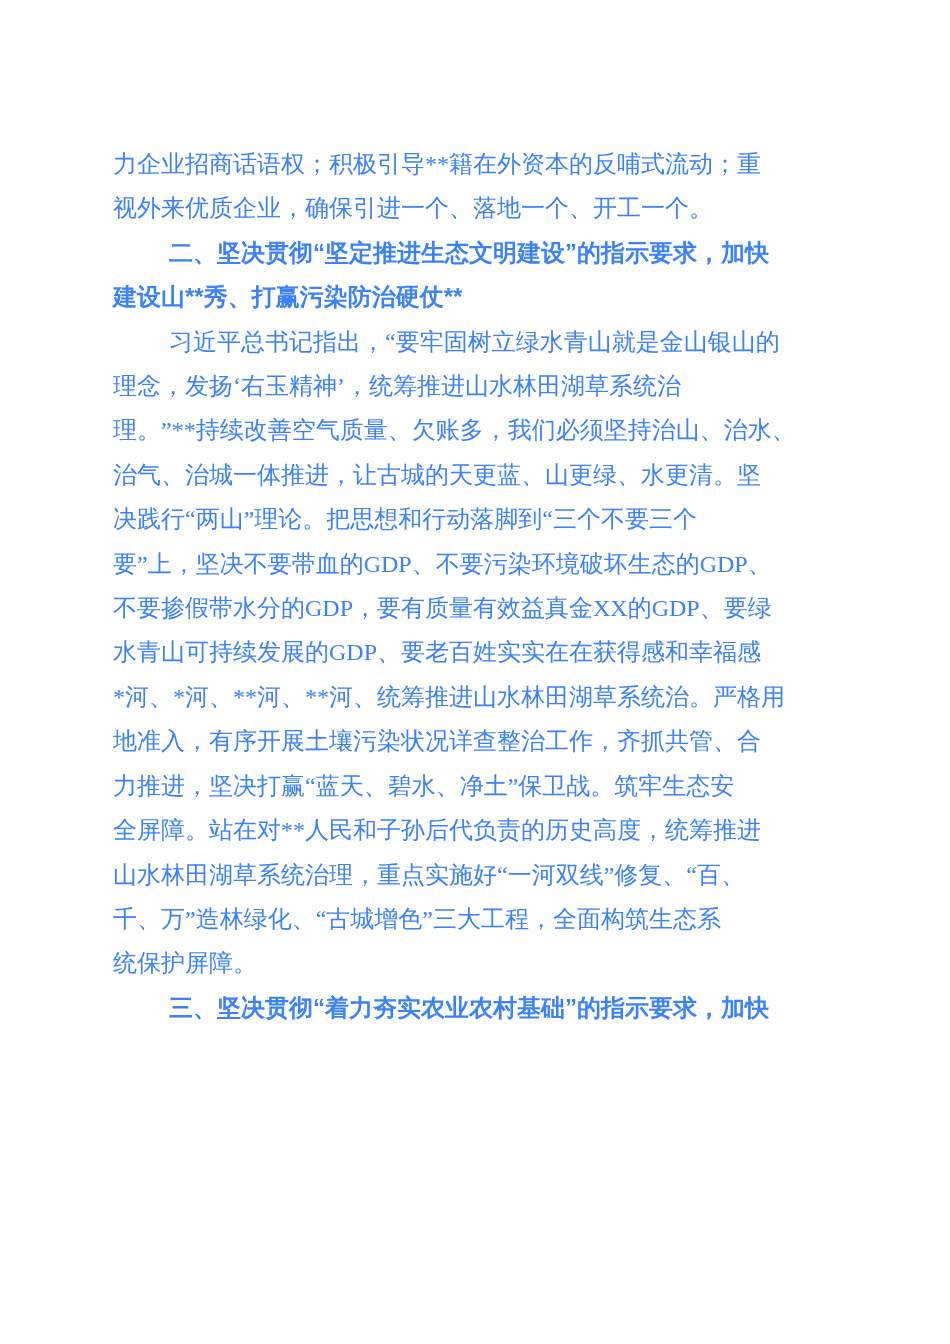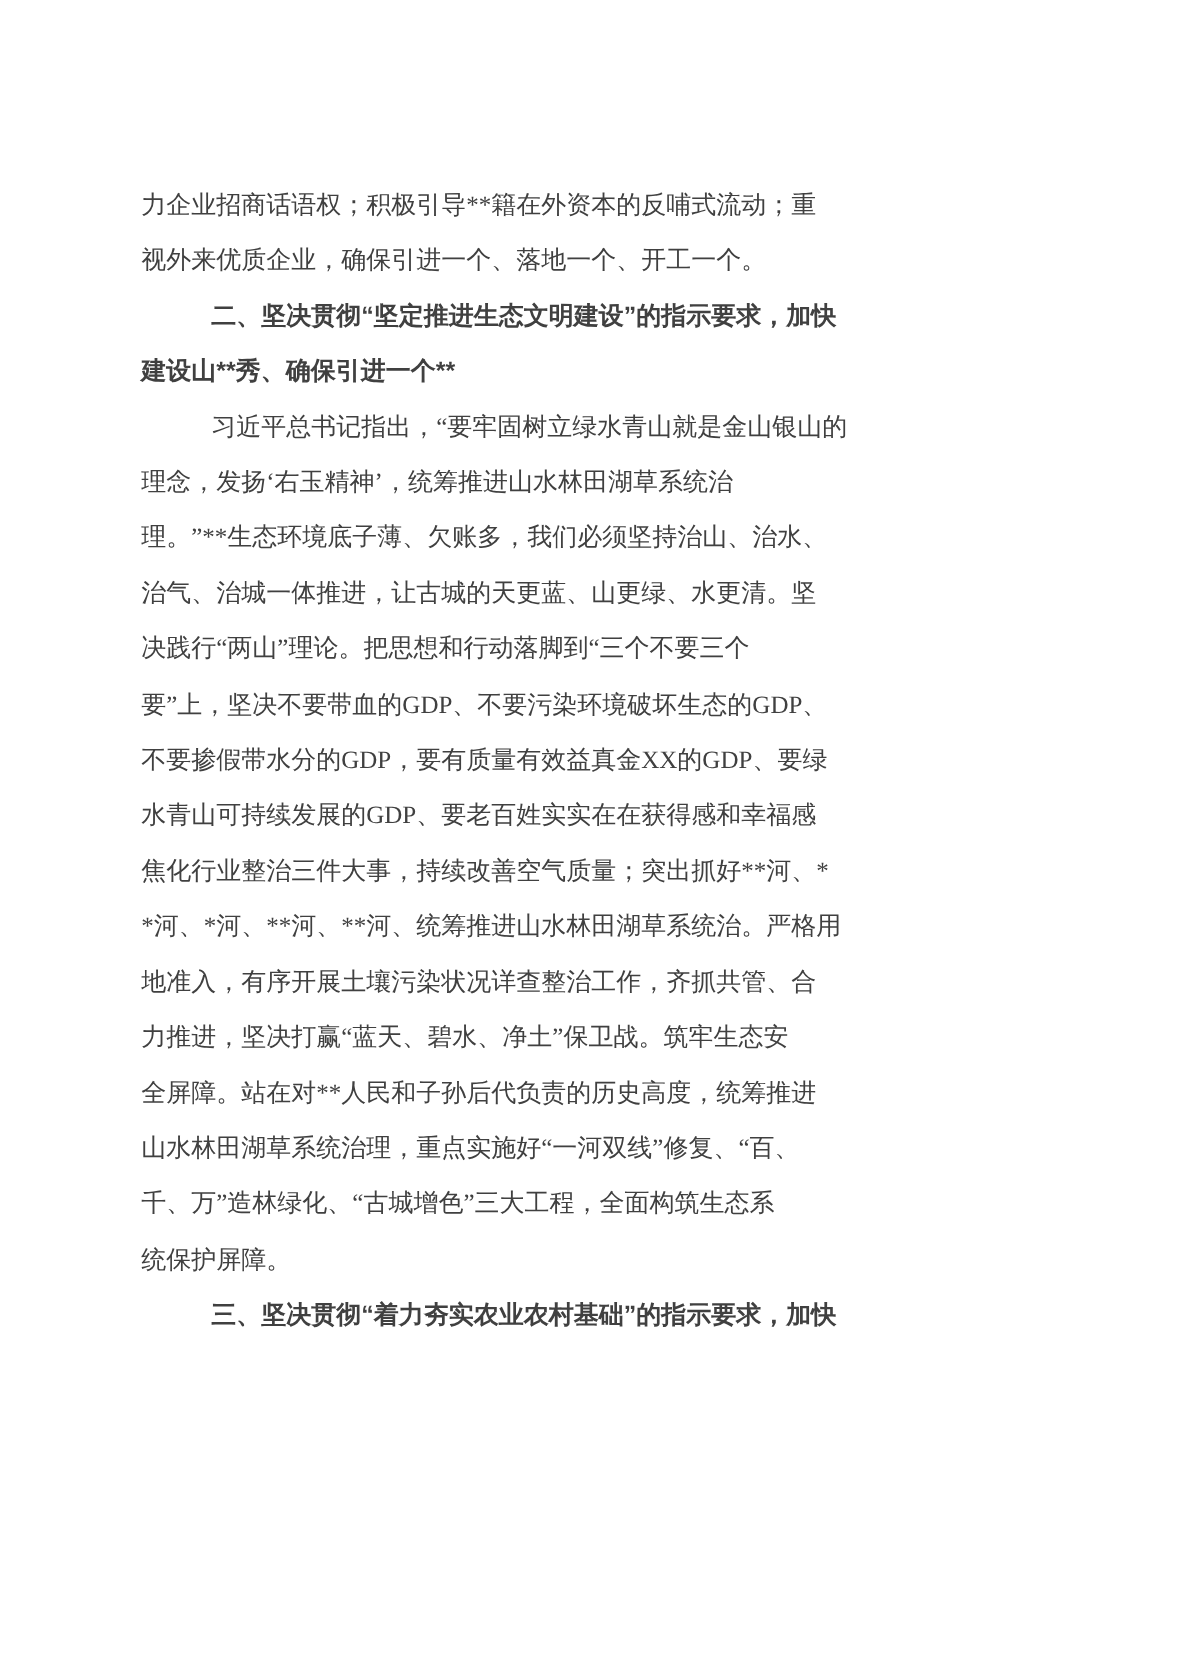--- a/index.html
+++ b/index.html
@@ -12,23 +12,23 @@
     width: 950px;
     height: 1344px;
     background: #ffffff;
     overflow: hidden;
   }
   .doc {
     position: absolute;
     left: 113px;
     top: 142px;
     width: 740px;
-    color: #404040;
+    color: #3b82f6;
     font-family: "Liberation Serif", "DejaVu Serif", serif;
-    font-size: 20px;
+    font-size: 24px;
     line-height: 44.4px;
     letter-spacing: 0px;
   }
   .line {
     white-space: nowrap;
   }
   .indent {
     text-indent: 56px;
   }
   .heading {
@@ -39,31 +39,30 @@
 </head>
 <body>
 
 <div class="page">
   <div class="doc">
 
     <div class="line">力企业招商话语权；积极引导**籍在外资本的反哺式流动；重</div>
     <div class="line">视外来优质企业，确保引进一个、落地一个、开工一个。</div>
 
     <div class="line heading indent">二、坚决贯彻“坚定推进生态文明建设”的指示要求，加快</div>
-    <div class="line heading">建设山**秀、确保引进一个**</div>
+    <div class="line heading">建设山**秀、打赢污染防治硬仗**</div>
 
     <div class="line indent">习近平总书记指出，“要牢固树立绿水青山就是金山银山的</div>
     <div class="line">理念，发扬‘右玉精神’，统筹推进山水林田湖草系统治</div>
-    <div class="line">理。”**生态环境底子薄、欠账多，我们必须坚持治山、治水、</div>
+    <div class="line">理。”**持续改善空气质量、欠账多，我们必须坚持治山、治水、</div>
     <div class="line">治气、治城一体推进，让古城的天更蓝、山更绿、水更清。坚</div>
     <div class="line">决践行“两山”理论。把思想和行动落脚到“三个不要三个</div>
     <div class="line">要”上，坚决不要带血的GDP、不要污染环境破坏生态的GDP、</div>
     <div class="line">不要掺假带水分的GDP，要有质量有效益真金XX的GDP、要绿</div>
     <div class="line">水青山可持续发展的GDP、要老百姓实实在在获得感和幸福感</div>
-    <div class="line">焦化行业整治三件大事，持续改善空气质量；突出抓好**河、*</div>
     <div class="line">*河、*河、**河、**河、统筹推进山水林田湖草系统治。严格用</div>
     <div class="line">地准入，有序开展土壤污染状况详查整治工作，齐抓共管、合</div>
     <div class="line">力推进，坚决打赢“蓝天、碧水、净土”保卫战。筑牢生态安</div>
     <div class="line">全屏障。站在对**人民和子孙后代负责的历史高度，统筹推进</div>
     <div class="line">山水林田湖草系统治理，重点实施好“一河双线”修复、“百、</div>
     <div class="line">千、万”造林绿化、“古城增色”三大工程，全面构筑生态系</div>
     <div class="line">统保护屏障。</div>
 
     <div class="line heading indent">三、坚决贯彻“着力夯实农业农村基础”的指示要求，加快</div>
 

